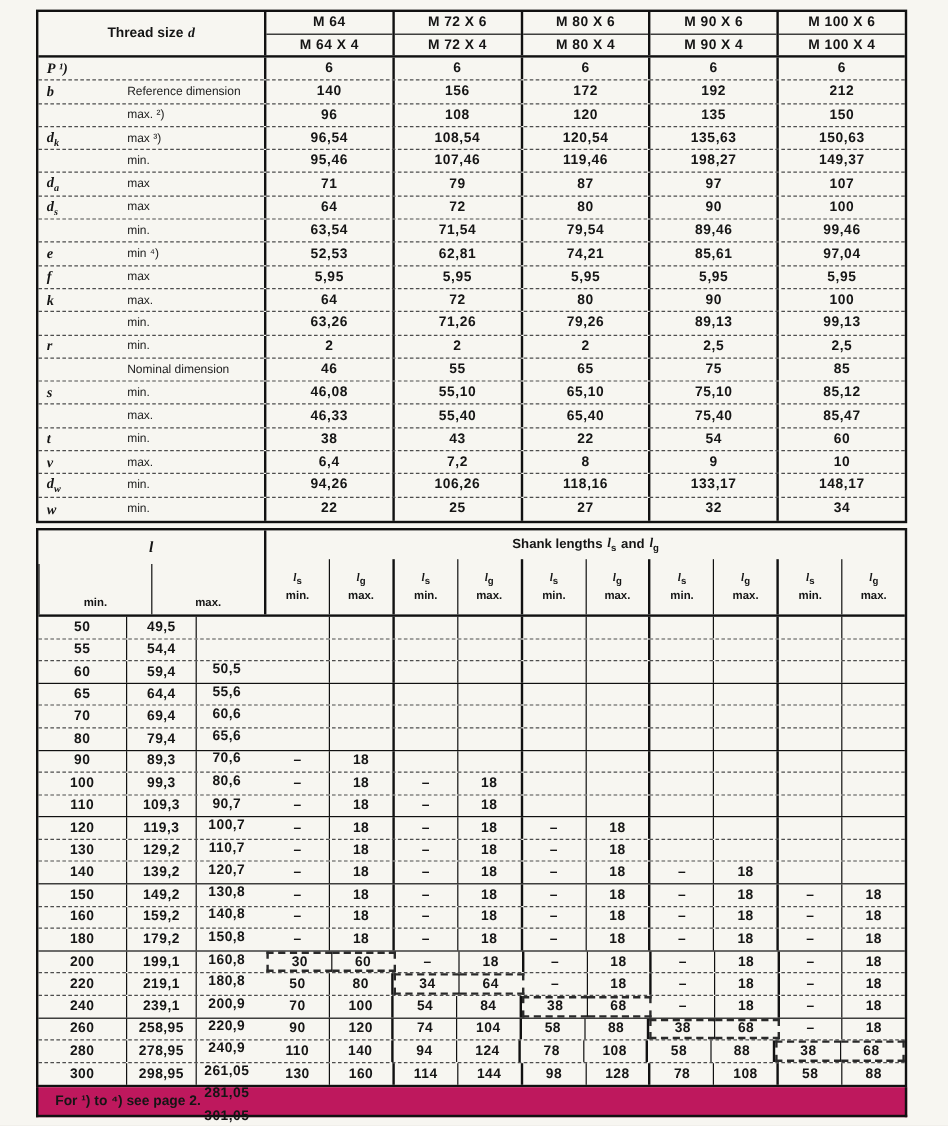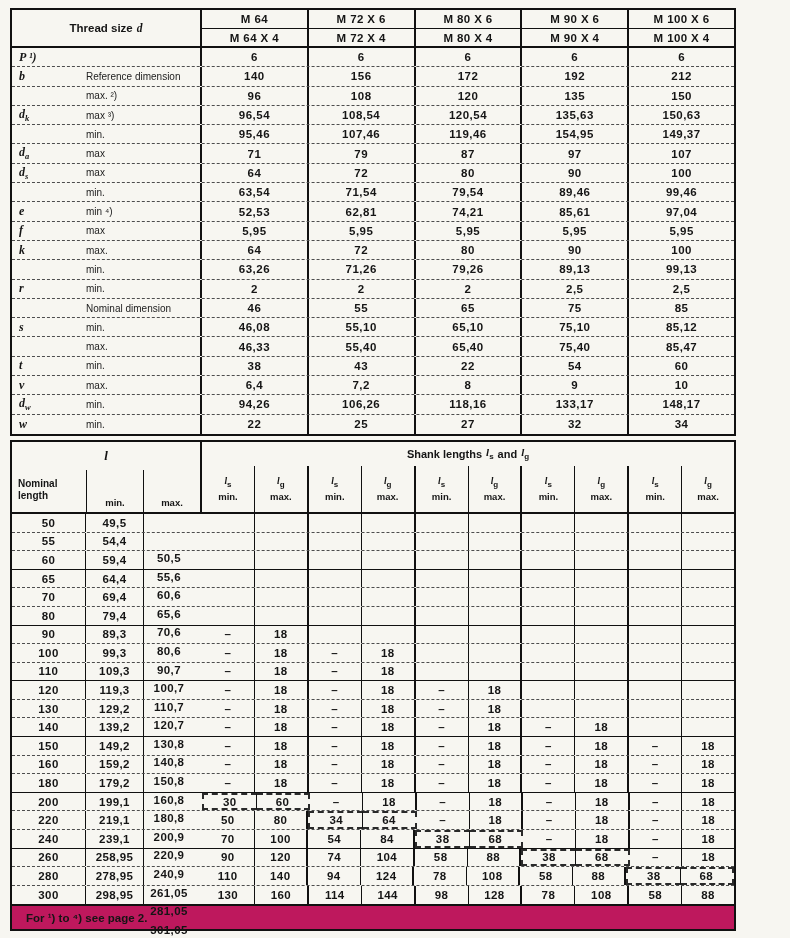--- a/index.html
+++ b/index.html
@@ -3,21 +3,21 @@
 <meta charset="utf-8">
 <style>
   * { margin:0; padding:0; box-sizing:border-box; }
   body { background:#e8e6e0; }
   .page {
     width:790px; height:938px; position:relative;
     background:#f7f6f1;
     font-family:"Liberation Sans", sans-serif;
     color:#151515;
   }
-  .wrap { position:absolute; left:10px; top:8px; width:726px; }
+  .wrap { position:absolute; left:30px; top:8px; width:726px; }
 
   
   .t1 { border:2px solid #111; background:#f7f6f1; }
   .t1-header { display:flex; height:38px; border-bottom:2px solid #111; }
   .t1-corner { width:190px; border-right:2px solid #111; display:flex; align-items:center; justify-content:center;
                font-weight:bold; font-size:11.5px; gap:4px; }
   .t1-corner i { font-family:"Liberation Serif", serif; }
   .t1-sizecol { flex:1; display:flex; flex-direction:column; border-right:2px solid #111; }
   .t1-sizecol:last-child { border-right:none; }
   .t1-sizetop { height:19px; border-bottom:1.5px solid #111; display:flex; align-items:center; justify-content:center;
@@ -153,21 +153,21 @@
             <div class="t1-val">150,63</div>
           </div>
           <div class="t1-row">
             <div class="t1-label">
               <span class="t1-sym"><i></i></span>
               <span class="t1-sub">min.</span>
             </div>
             <div class="t1-val">95,46</div>
             <div class="t1-val">107,46</div>
             <div class="t1-val">119,46</div>
-            <div class="t1-val">154,95</div>
+            <div class="t1-val">198,27</div>
             <div class="t1-val">149,37</div>
           </div>
           <div class="t1-row">
             <div class="t1-label">
               <span class="t1-sym"><i>d</i><sub>a</sub></span>
               <span class="t1-sub">max</span>
             </div>
             <div class="t1-val">71</div>
             <div class="t1-val">79</div>
             <div class="t1-val">87</div>
@@ -329,21 +329,20 @@
             <div class="t1-val">34</div>
           </div>
         </div>
     </div>
 
     <div class="t2">
       <div class="t2-header">
         <div class="t2-left">
           <div class="t2-left-top">l</div>
           <div class="t2-left-bot">
-            <div class="t2-nl">Nominal length</div>
             <div class="t2-mn">min.</div>
             <div class="t2-mx">max.</div>
           </div>
         </div>
         <div class="t2-right">
           <div class="t2-title" id="t2-title">
               <span>Shank lengths</span>
               <span><i>l</i><sub>s</sub></span>
               <span>and</span>
               <span><i>l</i><sub>g</sub></span>

